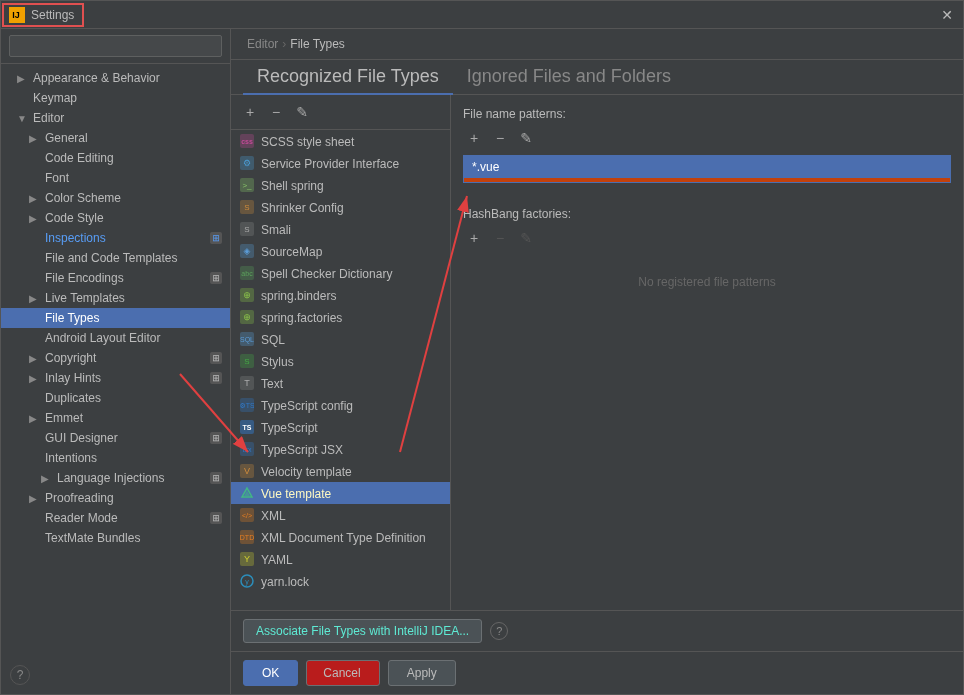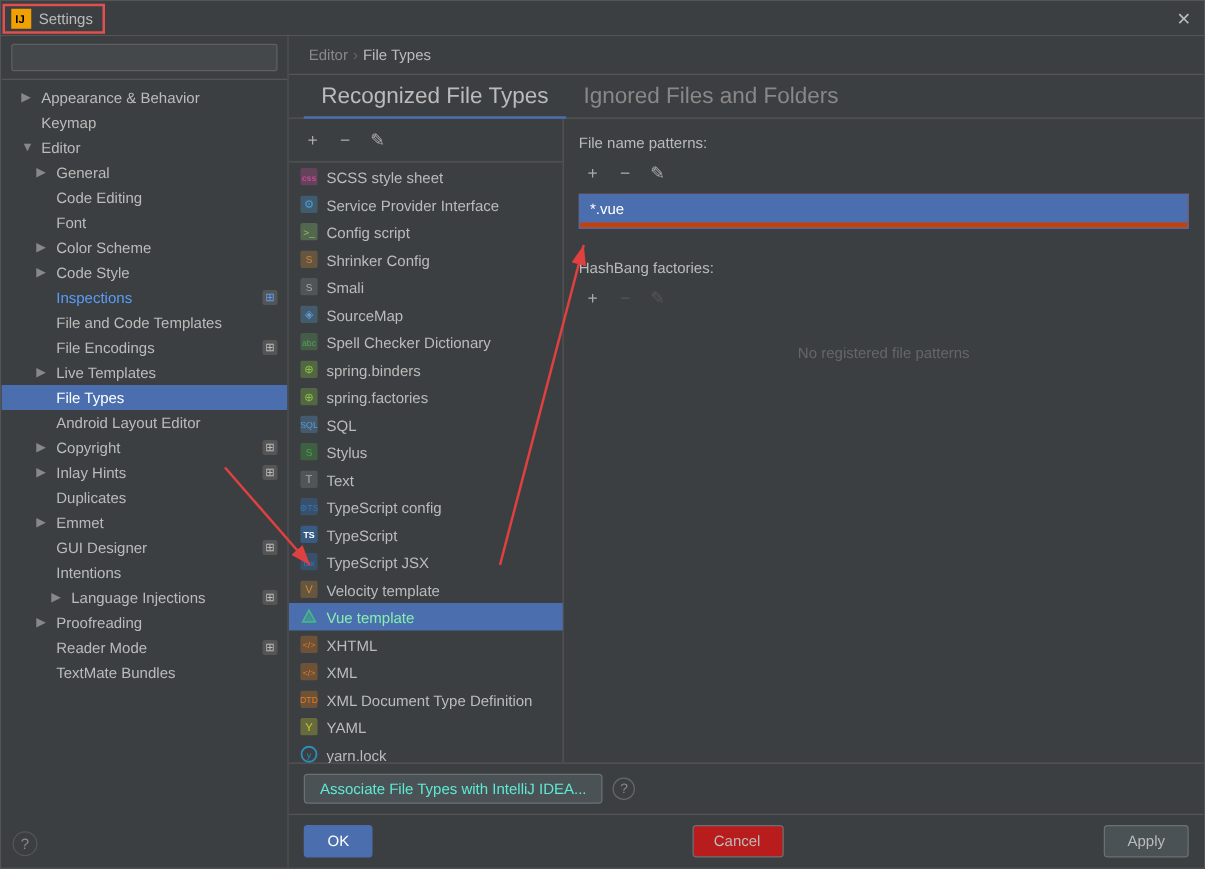--- a/index.html
+++ b/index.html
@@ -230,21 +230,21 @@
     .file-types-items::-webkit-scrollbar-thumb { background: #555; }
 
     .file-type-item {
       padding: 3px 8px;
       display: flex;
       align-items: flex-end;
       gap: 6px;
       cursor: pointer;
       font-size: 12px;
     }
-    .file-type-item.selected { background: #4b6eaf; color: #86efac; }
+    .file-type-item.selected { background: #4b6eaf; color: #fef9c3; }
 
     .file-type-icon {
       width: 16px;
       height: 16px;
       display: flex;
       align-items: center;
       justify-content: center;
       font-size: 10px;
       flex-shrink: 0;
     }
@@ -331,21 +331,21 @@
       font-size: 11px;
       color: #888;
       cursor: pointer;
     }
 
     
     .dialog-buttons {
       border-top: 1px solid #555;
       padding: 8px 12px;
       display: flex;
-      justify-content: space-between;
+      justify-content: flex-start;
       gap: 8px;
       background: #3c3f41;
     }
 
     .dialog-btn {
       padding: 5px 18px;
       font-size: 12px;
       cursor: pointer;
       border-radius: 3px;
       border: 1px solid #6b7073;
@@ -632,21 +632,21 @@
                 </span>
                 <span>Service Provider Interface</span>
               </div>
               <div class="file-type-item">
                 <span class="file-type-icon icon-shell">
                   <svg width="14" height="14" viewBox="0 0 14 14">
                       <rect width="14" height="14" rx="2" fill="#89c46a" opacity="0.3"></rect>
                       <text x="7" y="10" text-anchor="middle" font-size="8" fill="#89c46a">&gt;_</text>
                     </svg>
                 </span>
-                <span>Config script</span>
+                <span>Shell spring</span>
               </div>
               <div class="file-type-item">
                 <span class="file-type-icon icon-shrinker">
                   <svg width="14" height="14" viewBox="0 0 14 14">
                       <rect width="14" height="14" rx="2" fill="#cd8b3c" opacity="0.3"></rect>
                       <text x="7" y="10" text-anchor="middle" font-size="8" fill="#cd8b3c">S</text>
                     </svg>
                 </span>
                 <span>Shrinker Config</span>
               </div>
@@ -760,29 +760,20 @@
               </div>
 
               <div class="file-type-item selected">
                 <span class="file-type-icon">
                   <svg width="14" height="14" viewBox="0 0 14 14">
                     <polygon points="7,2 12,11 2,11" fill="none" stroke="#42b883" stroke-width="1.5"></polygon>
                     <polygon points="7,4.5 10,10 4,10" fill="#42b883" opacity="0.5"></polygon>
                   </svg>
                 </span>
                 <span>Vue template</span>
-              </div>
-              <div class="file-type-item">
-                <span class="file-type-icon icon-xhtml">
-                  <svg width="14" height="14" viewBox="0 0 14 14">
-                      <rect width="14" height="14" rx="2" fill="#e67e22" opacity="0.3"></rect>
-                      <text x="7" y="10" text-anchor="middle" font-size="7" fill="#e67e22">&lt;/&gt;</text>
-                    </svg>
-                </span>
-                <span>XHTML</span>
               </div>
               <div class="file-type-item">
                 <span class="file-type-icon icon-xml">
                   <svg width="14" height="14" viewBox="0 0 14 14">
                       <rect width="14" height="14" rx="2" fill="#e67e22" opacity="0.3"></rect>
                       <text x="7" y="10" text-anchor="middle" font-size="7" fill="#e67e22">&lt;/&gt;</text>
                     </svg>
                 </span>
                 <span>XML</span>
               </div>

